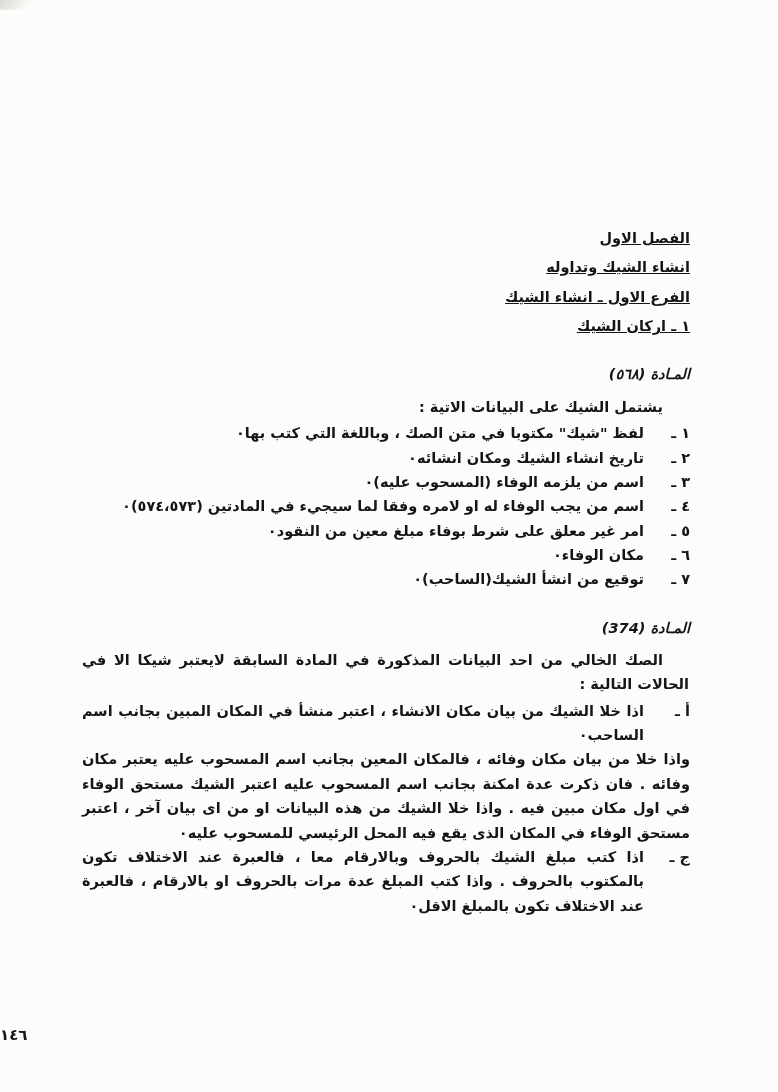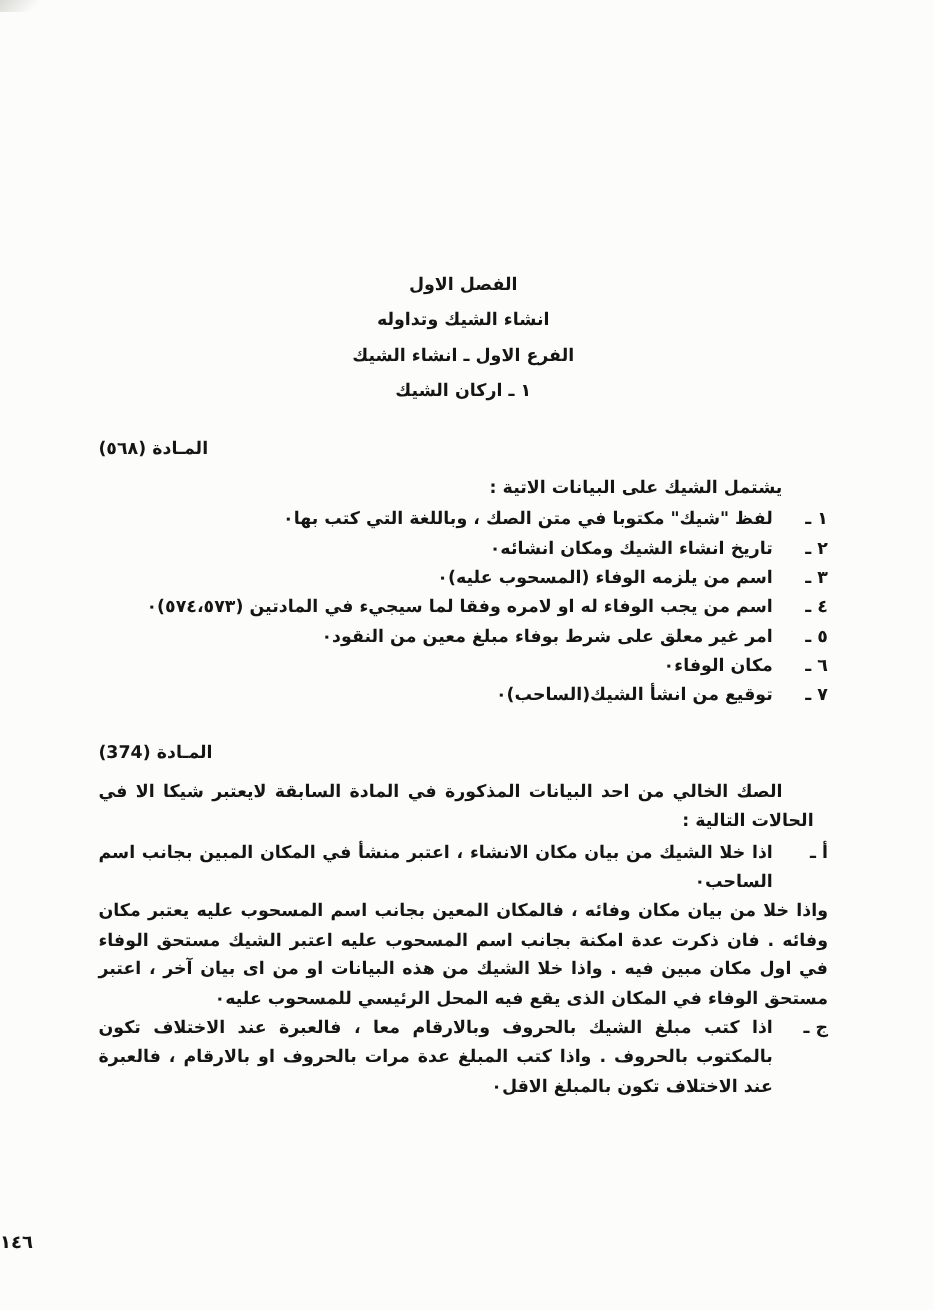--- a/index.html
+++ b/index.html
@@ -19,36 +19,37 @@
     position: absolute;
     inset: 0;
     direction: rtl;
     font-size: 14.5px;
     font-weight: 700;
     line-height: 1.68;
     padding: 226px 88px 0 82px;
     box-sizing: border-box;
   }
   .headings {
-    text-align: center;
+    text-decoration: underline;
   }
   .heading-line {
     margin: 0 0 5px 0;
     letter-spacing: 0.5px;
   }
   .article {
     margin-top: 24px;
   }
   .article-title {
-    text-align: left;
+    text-align: right;
     margin: 0 0 8px 0;
     letter-spacing: 0.5px;
+    font-style: italic;
   }
   .intro {
-    margin: 0 12px 2px 0;
+    margin: 0 1px 2px 0;
     text-indent: 26px;
     text-align: justify;
   }
   .items {
     margin: 0;
   }
   .item {
     display: flex;
     direction: rtl;
     margin: 0;

